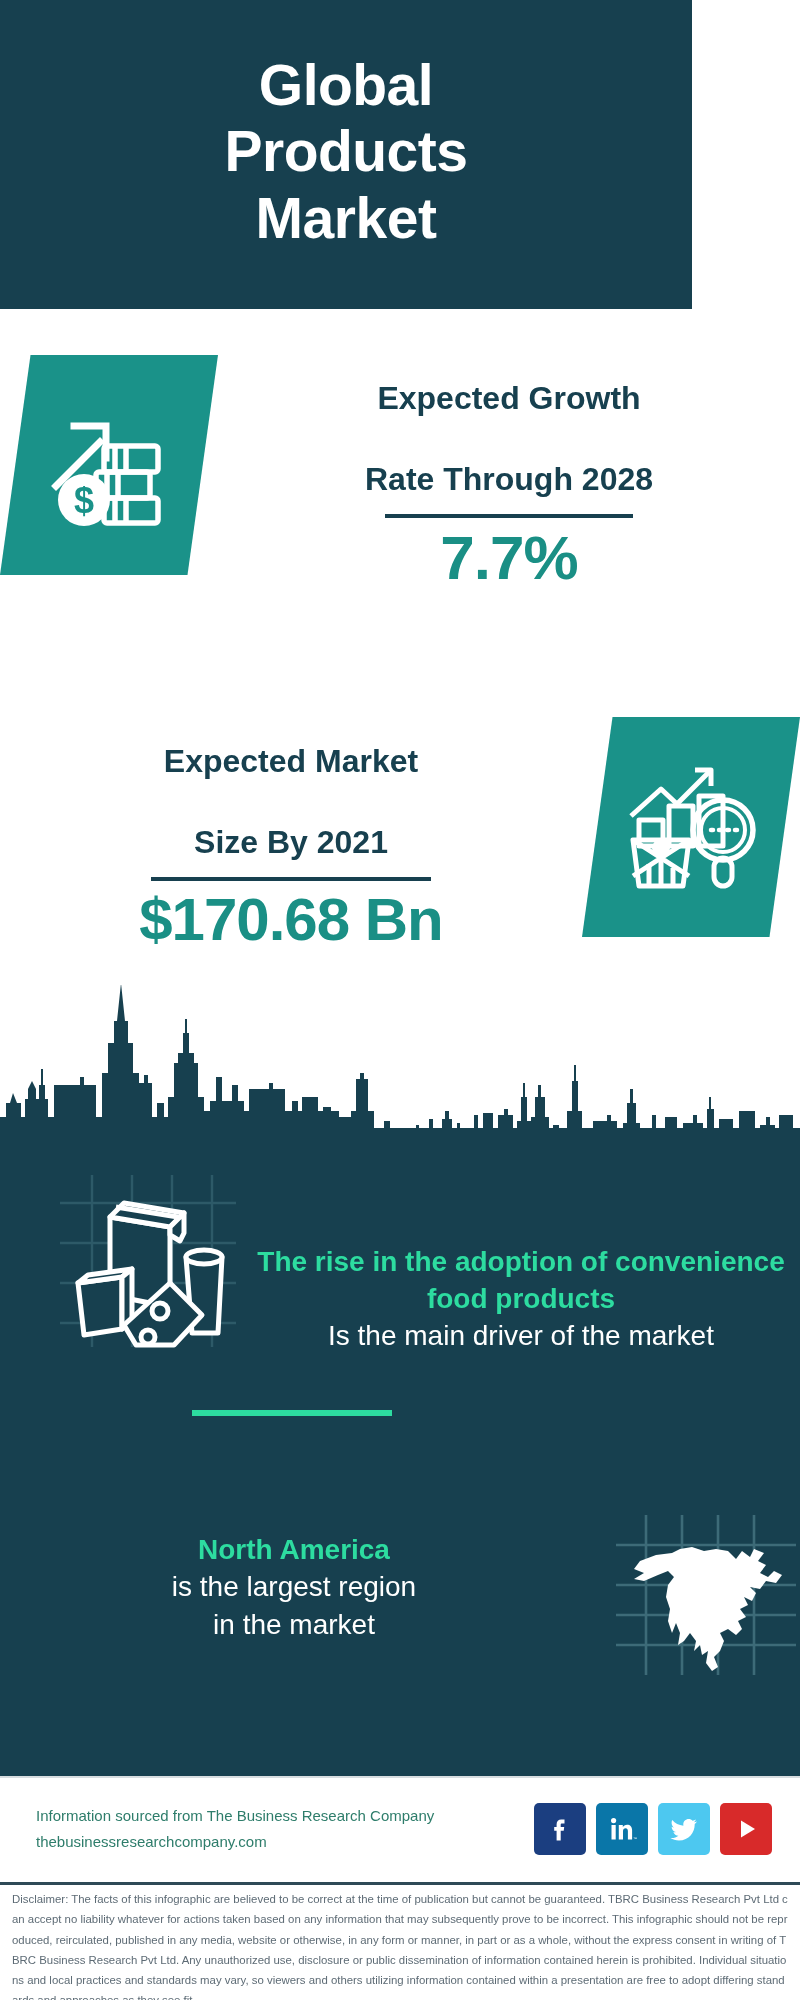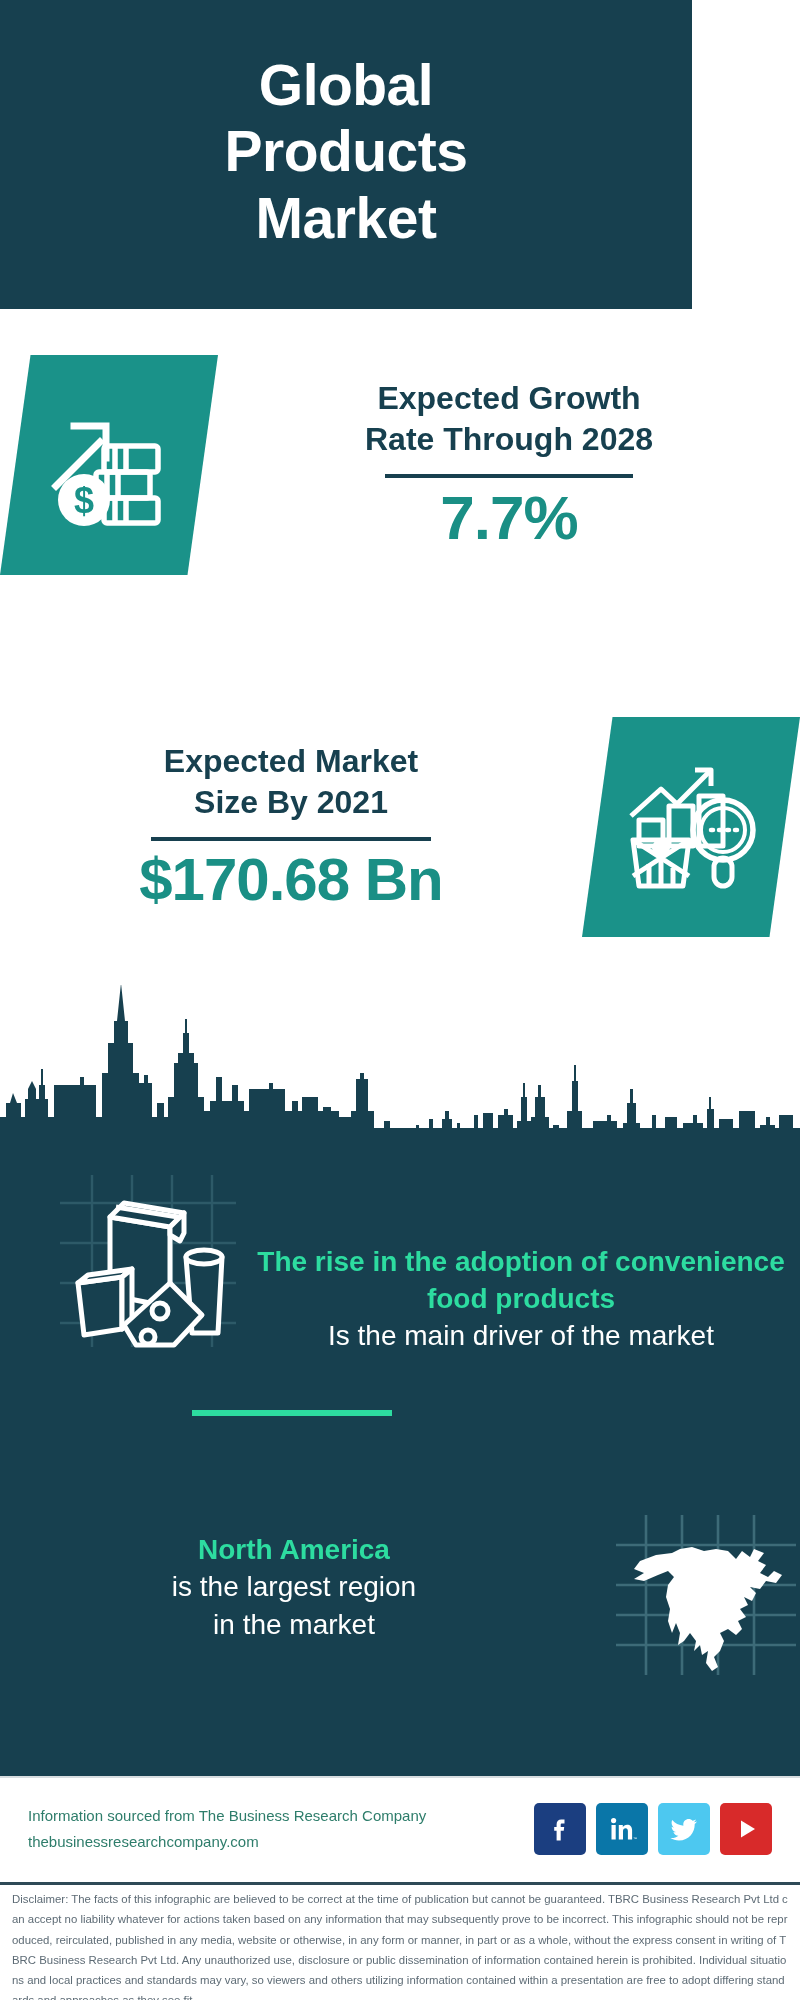--- a/index.html
+++ b/index.html
@@ -14,21 +14,21 @@
 
   
   .stat-row{position:absolute;left:0;width:800px;display:flex;align-items:center;}
   .growth-row{top:350px;height:230px;}
   .para{position:relative;width:218px;height:220px;background:#1a9289;
         -webkit-clip-path:polygon(14% 0,100% 0,86% 100%,0 100%);clip-path:polygon(14% 0,100% 0,86% 100%,0 100%);
         flex:0 0 auto;display:flex;align-items:center;justify-content:center;}
   .para svg{display:block;}
   .stat-text{flex:1 1 auto;display:flex;flex-direction:column;align-items:center;justify-content:center;}
   .stat-label{color:#17404f;font-size:32px;font-weight:bold;line-height:1.28;text-align:center;}
-  .stat-label span{display:block;}
+  .stat-label span{display:block;margin-top:40px;}
   .stat-rule{width:248px;height:4px;background:#17404f;margin:14px 0 6px;}
   .stat-value{color:#1a8f85;font-size:62px;font-weight:bold;line-height:1.1;letter-spacing:-1px;}
 
   
   .size-row{top:712px;height:230px;}
   .size-row .stat-rule{width:280px;}
   .size-row .stat-value{font-size:60px;}
 
   
   .skyline{position:absolute;left:0;top:985px;width:800px;height:146px;display:block;}
@@ -43,21 +43,21 @@
   .icon-box.right{margin-left:22px;}
   .info-text{flex:1 1 auto;text-align:center;padding:0 14px;}
   .info-head{color:#2ddca0;font-size:28px;font-weight:bold;line-height:1.3;display:block;}
   .info-sub{color:#ffffff;font-size:28px;line-height:1.35;display:block;}
   .mid-divider{position:absolute;left:192px;top:1410px;width:200px;height:6px;background:#2ddca0;}
 
   
   .footer-strip{position:absolute;left:0;top:1748px;width:800px;height:28px;background:#17404f;}
   .footer-line{position:absolute;left:0;top:1776px;width:800px;height:2px;background:#d7dde0;}
   .footer{position:absolute;left:0;top:1778px;width:800px;height:102px;background:#ffffff;display:flex;align-items:center;}
-  .footer-src{margin-left:28px;color:#2e7d6b;font-size:15px;line-height:1.75;}
+  .footer-src{margin-left:36px;color:#2e7d6b;font-size:15px;line-height:1.75;}
   .footer-src span{display:block;}
   .socials{margin-left:auto;margin-right:28px;display:flex;gap:10px;}
   .soc{width:52px;height:52px;border-radius:5px;display:flex;align-items:center;justify-content:center;}
   .soc-fb{background:#1b3e80;}
   .soc-li{background:#0a76a8;}
   .soc-tw{background:#4dc8f0;}
   .soc-yt{background:#d82a2a;}
   .soc svg{display:block;}
 
   .disc-line{position:absolute;left:0;top:1882px;width:800px;height:3px;background:#2e4a57;}

